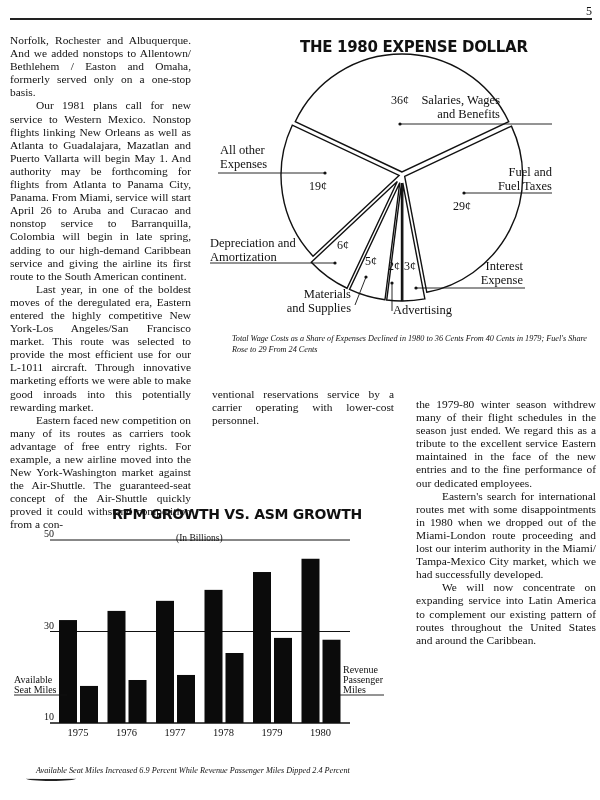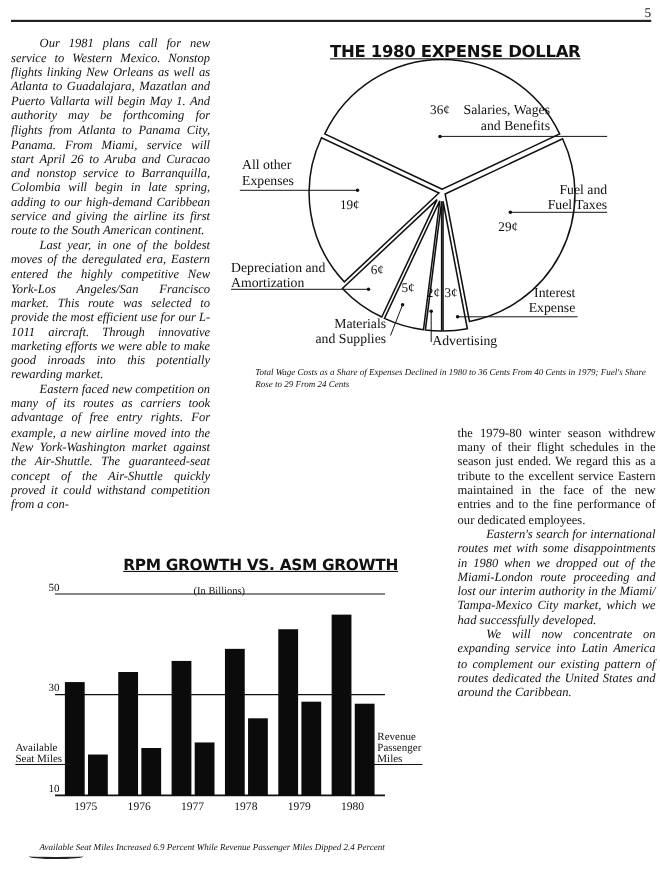--- a/index.html
+++ b/index.html
@@ -2,53 +2,55 @@
 <html><head>
 <meta charset="utf-8">
 <style>
   html, body { margin:0; padding:0; background:#ffffff; }
   body { width:600px; height:800px; position:relative; overflow:hidden;
          font-family:"Liberation Serif","DejaVu Serif",serif; color:#111; }
   .page-number { position:absolute; right:8px; top:4px; font-size:12px; }
   .top-rule { position:absolute; left:10px; right:8px; top:18px; height:2px; background:#222; }
   .col { position:absolute; font-size:11.4px; line-height:13.1px; text-align:justify; }
   .col p { margin:0; }
-  .col p.indent { text-indent:26px;font-style:italic; }
+  .col p.indent { text-indent:26px; }
   #col-left { left:10px; top:34px; width:181px; }
   #col-mid  { left:212px; top:388px; width:182px; }
-  #col-right{ left:416px; top:388px; width:180px; }
+  #col-right{ left:416px; top:398px; width:180px; }
   .chart-title { position:absolute; font-family:"DejaVu Sans","Liberation Sans",sans-serif;
-                 font-weight:bold; letter-spacing:-0.3px;text-decoration:underline; }
+                 font-weight:bold; letter-spacing:-0.3px; }
   #pie-title { left:300px; top:38px; font-size:15px; }
   #bar-title { left:112px; top:506px; font-size:14px; }
   #bar-subtitle { position:absolute; left:176px; top:517px; font-size:9.5px;margin-top:16px; }
   .caption { position:absolute; font-style:italic; font-size:8.2px; line-height:11px; }
   #pie-caption { left:232px; top:333px; width:360px;font-style:italic; }
   #bar-caption { left:36px; top:765px; width:340px; }
   .caption-swash { position:absolute; left:26px; top:776px; width:50px; height:3px;
                    border-bottom:2px solid #222; border-radius:0 0 50% 50%; }
   svg text { font-family:"Liberation Serif","DejaVu Serif",serif; fill:#111; }
 </style>
 </head>
 <body>
 
 <div class="page-number">5</div>
 <div class="top-rule"></div>
 
 <div class="col" id="col-left">
+    <p>Norfolk, Rochester and Albuquerque. And we added nonstops to Allentown/ Bethlehem / Easton and Omaha, formerly served only on a one-stop basis.</p>
     <p class="indent">Our 1981 plans call for new service to Western Mexico. Nonstop flights linking New Orleans as well as Atlanta to Guadalajara, Mazatlan and Puerto Vallarta will begin May 1. And authority may be forthcoming for flights from Atlanta to Panama City, Panama. From Miami, service will start April 26 to Aruba and Curacao and nonstop service to Barranquilla, Colombia will begin in late spring, adding to our high-demand Caribbean service and giving the airline its first route to the South American continent.</p>
     <p class="indent">Last year, in one of the boldest moves of the deregulated era, Eastern entered the highly competitive New York-Los Angeles/San Francisco market. This route was selected to provide the most efficient use for our L-1011 aircraft. Through innovative marketing efforts we were able to make good inroads into this potentially rewarding market.</p>
     <p class="indent">Eastern faced new competition on many of its routes as carriers took advantage of free entry rights. For example, a new airline moved into the New York-Washington market against the Air-Shuttle. The guaranteed-seat concept of the Air-Shuttle quickly proved it could withstand competition from a con-</p>
   </div>
 <div class="col" id="col-mid">
+    <p>ventional reservations service by a carrier operating with lower-cost personnel.</p>
   </div>
 <div class="col" id="col-right">
     <p>the 1979-80 winter season withdrew many of their flight schedules in the season just ended. We regard this as a tribute to the excellent service Eastern maintained in the face of the new entries and to the fine performance of our dedicated employees.</p>
     <p class="indent">Eastern's search for international routes met with some disappointments in 1980 when we dropped out of the Miami-London route proceeding and lost our interim authority in the Miami/ Tampa-Mexico City market, which we had successfully developed.</p>
-    <p class="indent">We will now concentrate on expanding service into Latin America to complement our existing pattern of routes dedicated the United States and around the Caribbean.</p>
+    <p class="indent">We will now concentrate on expanding service into Latin America to complement our existing pattern of routes throughout the United States and around the Caribbean.</p>
   </div>
 
 <div class="chart-title" id="pie-title">THE 1980 EXPENSE DOLLAR</div>
 <svg id="pie-svg" style="position:absolute;left:0;top:0" width="600" height="340">
     <path d="M402,172 L295.2304078090097,121.7580435953214 A118,118 0 0 1 508.76959219099035,121.75804359532145 Z" fill="#fff" stroke="#111" stroke-width="1.4"></path>
     <text x="400" y="104" font-size="12" text-anchor="middle">36¢</text>
     <circle cx="400" cy="124" r="1.6" fill="#111"></circle>
     <line x1="400" y1="124" x2="552" y2="124" stroke="#111" stroke-width="0.9"></line>
     <text x="500" y="104" font-size="12.5" text-anchor="end">Salaries, Wages</text>
     <text x="500" y="118" font-size="12.5" text-anchor="end">and Benefits</text>

